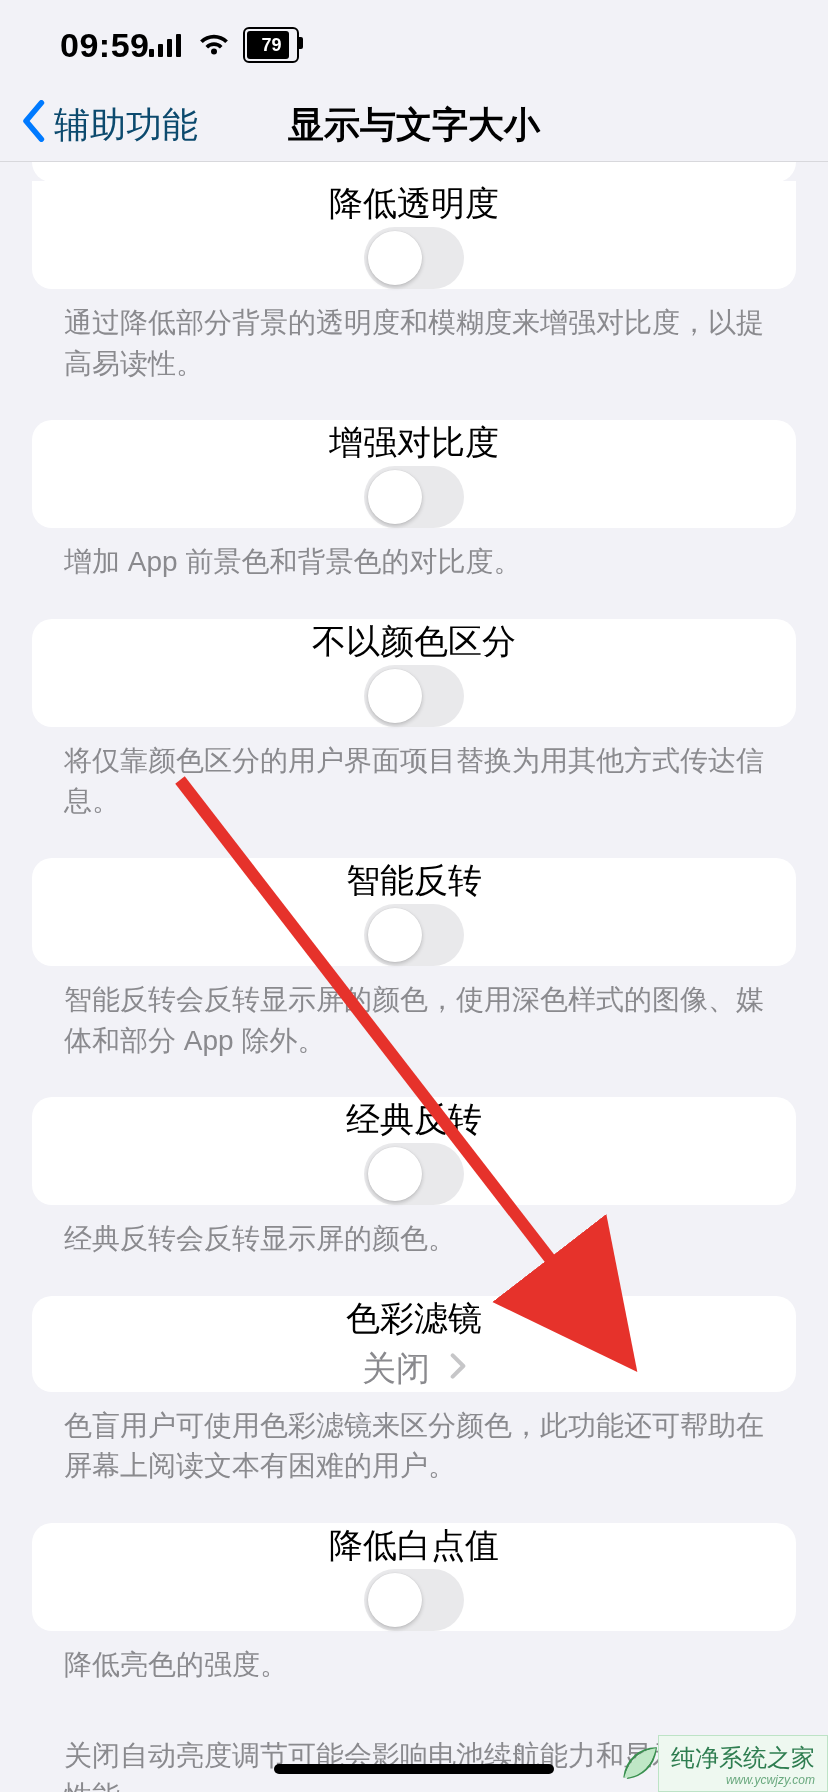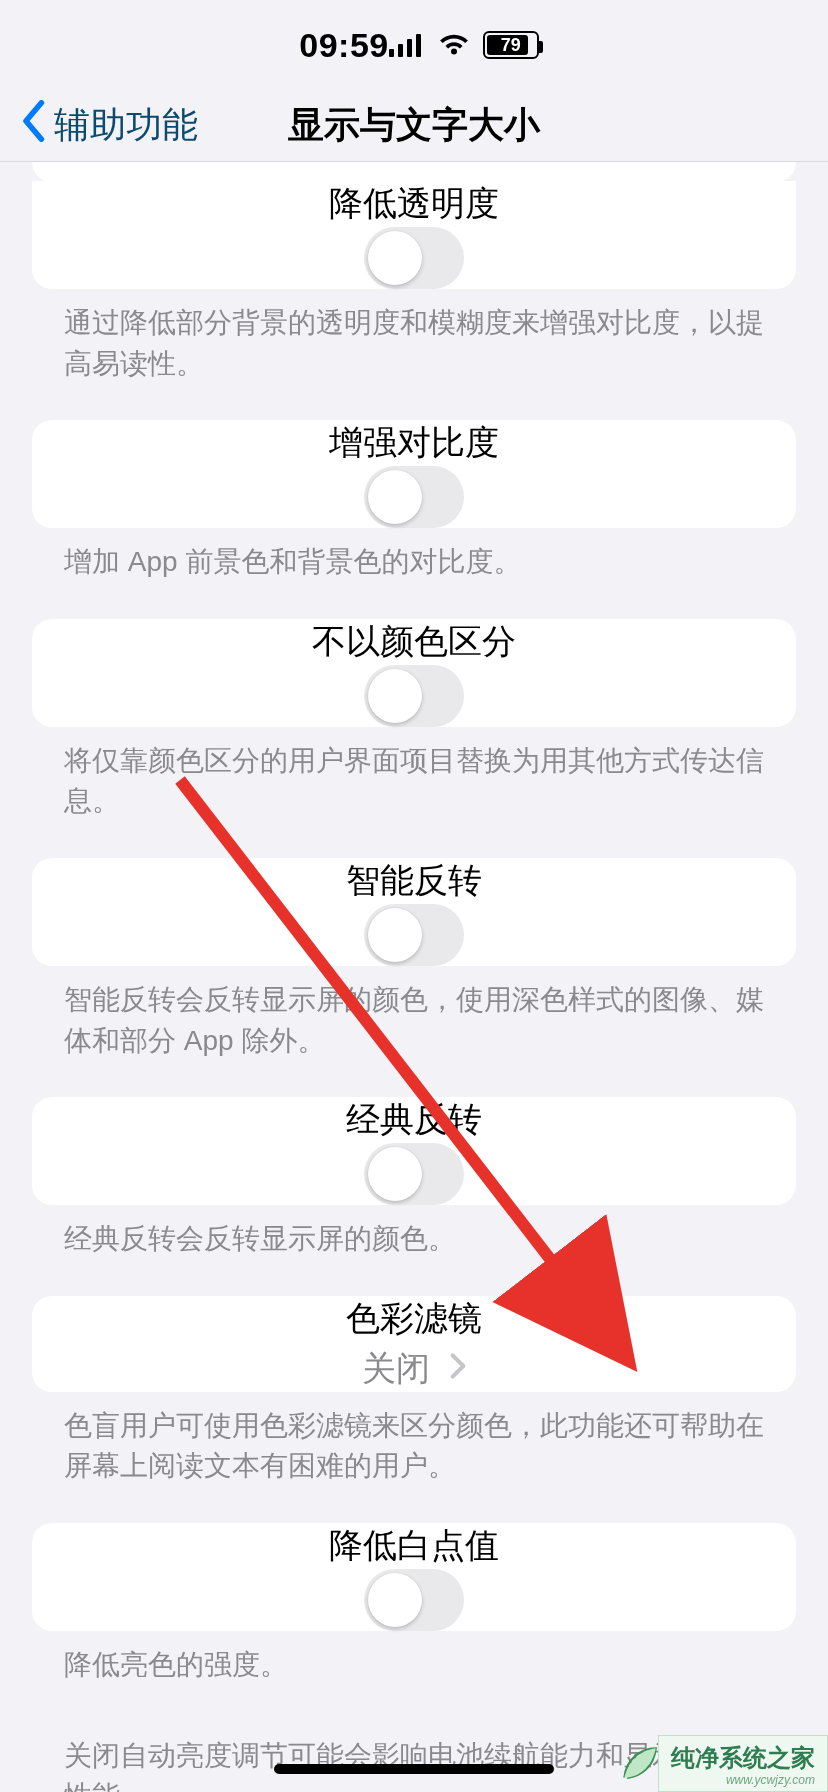--- a/index.html
+++ b/index.html
@@ -12,36 +12,36 @@
       overflow: hidden;
       position: relative;
     }
 
     
     .status-bar {
       height: 90px;
       width: 100%;
       display: flex;
       align-items: center;
-      justify-content: center;
+      justify-content: flex-start;
       padding: 0 50px 0 60px;
       font-weight: 600;
     }
     .status-time {
       font-size: 34px;
       letter-spacing: 0.5px;
     }
     .status-right {
       display: flex;
       align-items: center;
       gap: 12px;
     }
     .signal-icon, .wifi-icon, .battery-icon { display: inline-flex; align-items: center; }
     .battery-box {
-      width: 56px; height: 28px; border: 2px solid #000; border-radius: 6px;
+      width: 56px; height: 36px; border: 2px solid #000; border-radius: 6px;
       position: relative;
       display:flex; align-items:center; justify-content:center;
       font-size: 20px; font-weight:700;
     }
     .battery-box::after {
       content:""; position:absolute; right:-6px; top:8px; width:4px; height:12px;
       background:#000; border-radius:0 2px 2px 0;
     }
     .battery-fill {
       position:absolute; left:2px; top:2px; bottom:2px; width: 79%;
@@ -136,21 +136,21 @@
       position:absolute; right:0; bottom:0;
       display:flex; align-items:center;
       font-size:20px; color:#4a8; font-style:italic;
     }
     .watermark .wm-box {
       background:#eef8f0; border:1px solid #bde3c6;
       padding: 8px 12px 4px 12px;
       text-align:right;
       line-height:1.2;
     }
-    .watermark .wm-title { font-size:24px; color:#2e7d50; font-weight:700; font-style:normal; }
+    .watermark .wm-title { font-size:24px; color:#2e7d50; font-weight:400; font-style:normal; }
     .watermark .wm-url { font-size:12px; color:#6aa97f; }
     .watermark .wm-leaf {
       width:42px; height:42px; margin-right:-2px;
     }
 
     
     .home-indicator {
       position:absolute; bottom:18px; left:50%; transform:translateX(-50%);
       width:280px; height:10px; background:#000; border-radius:10px;
     }

